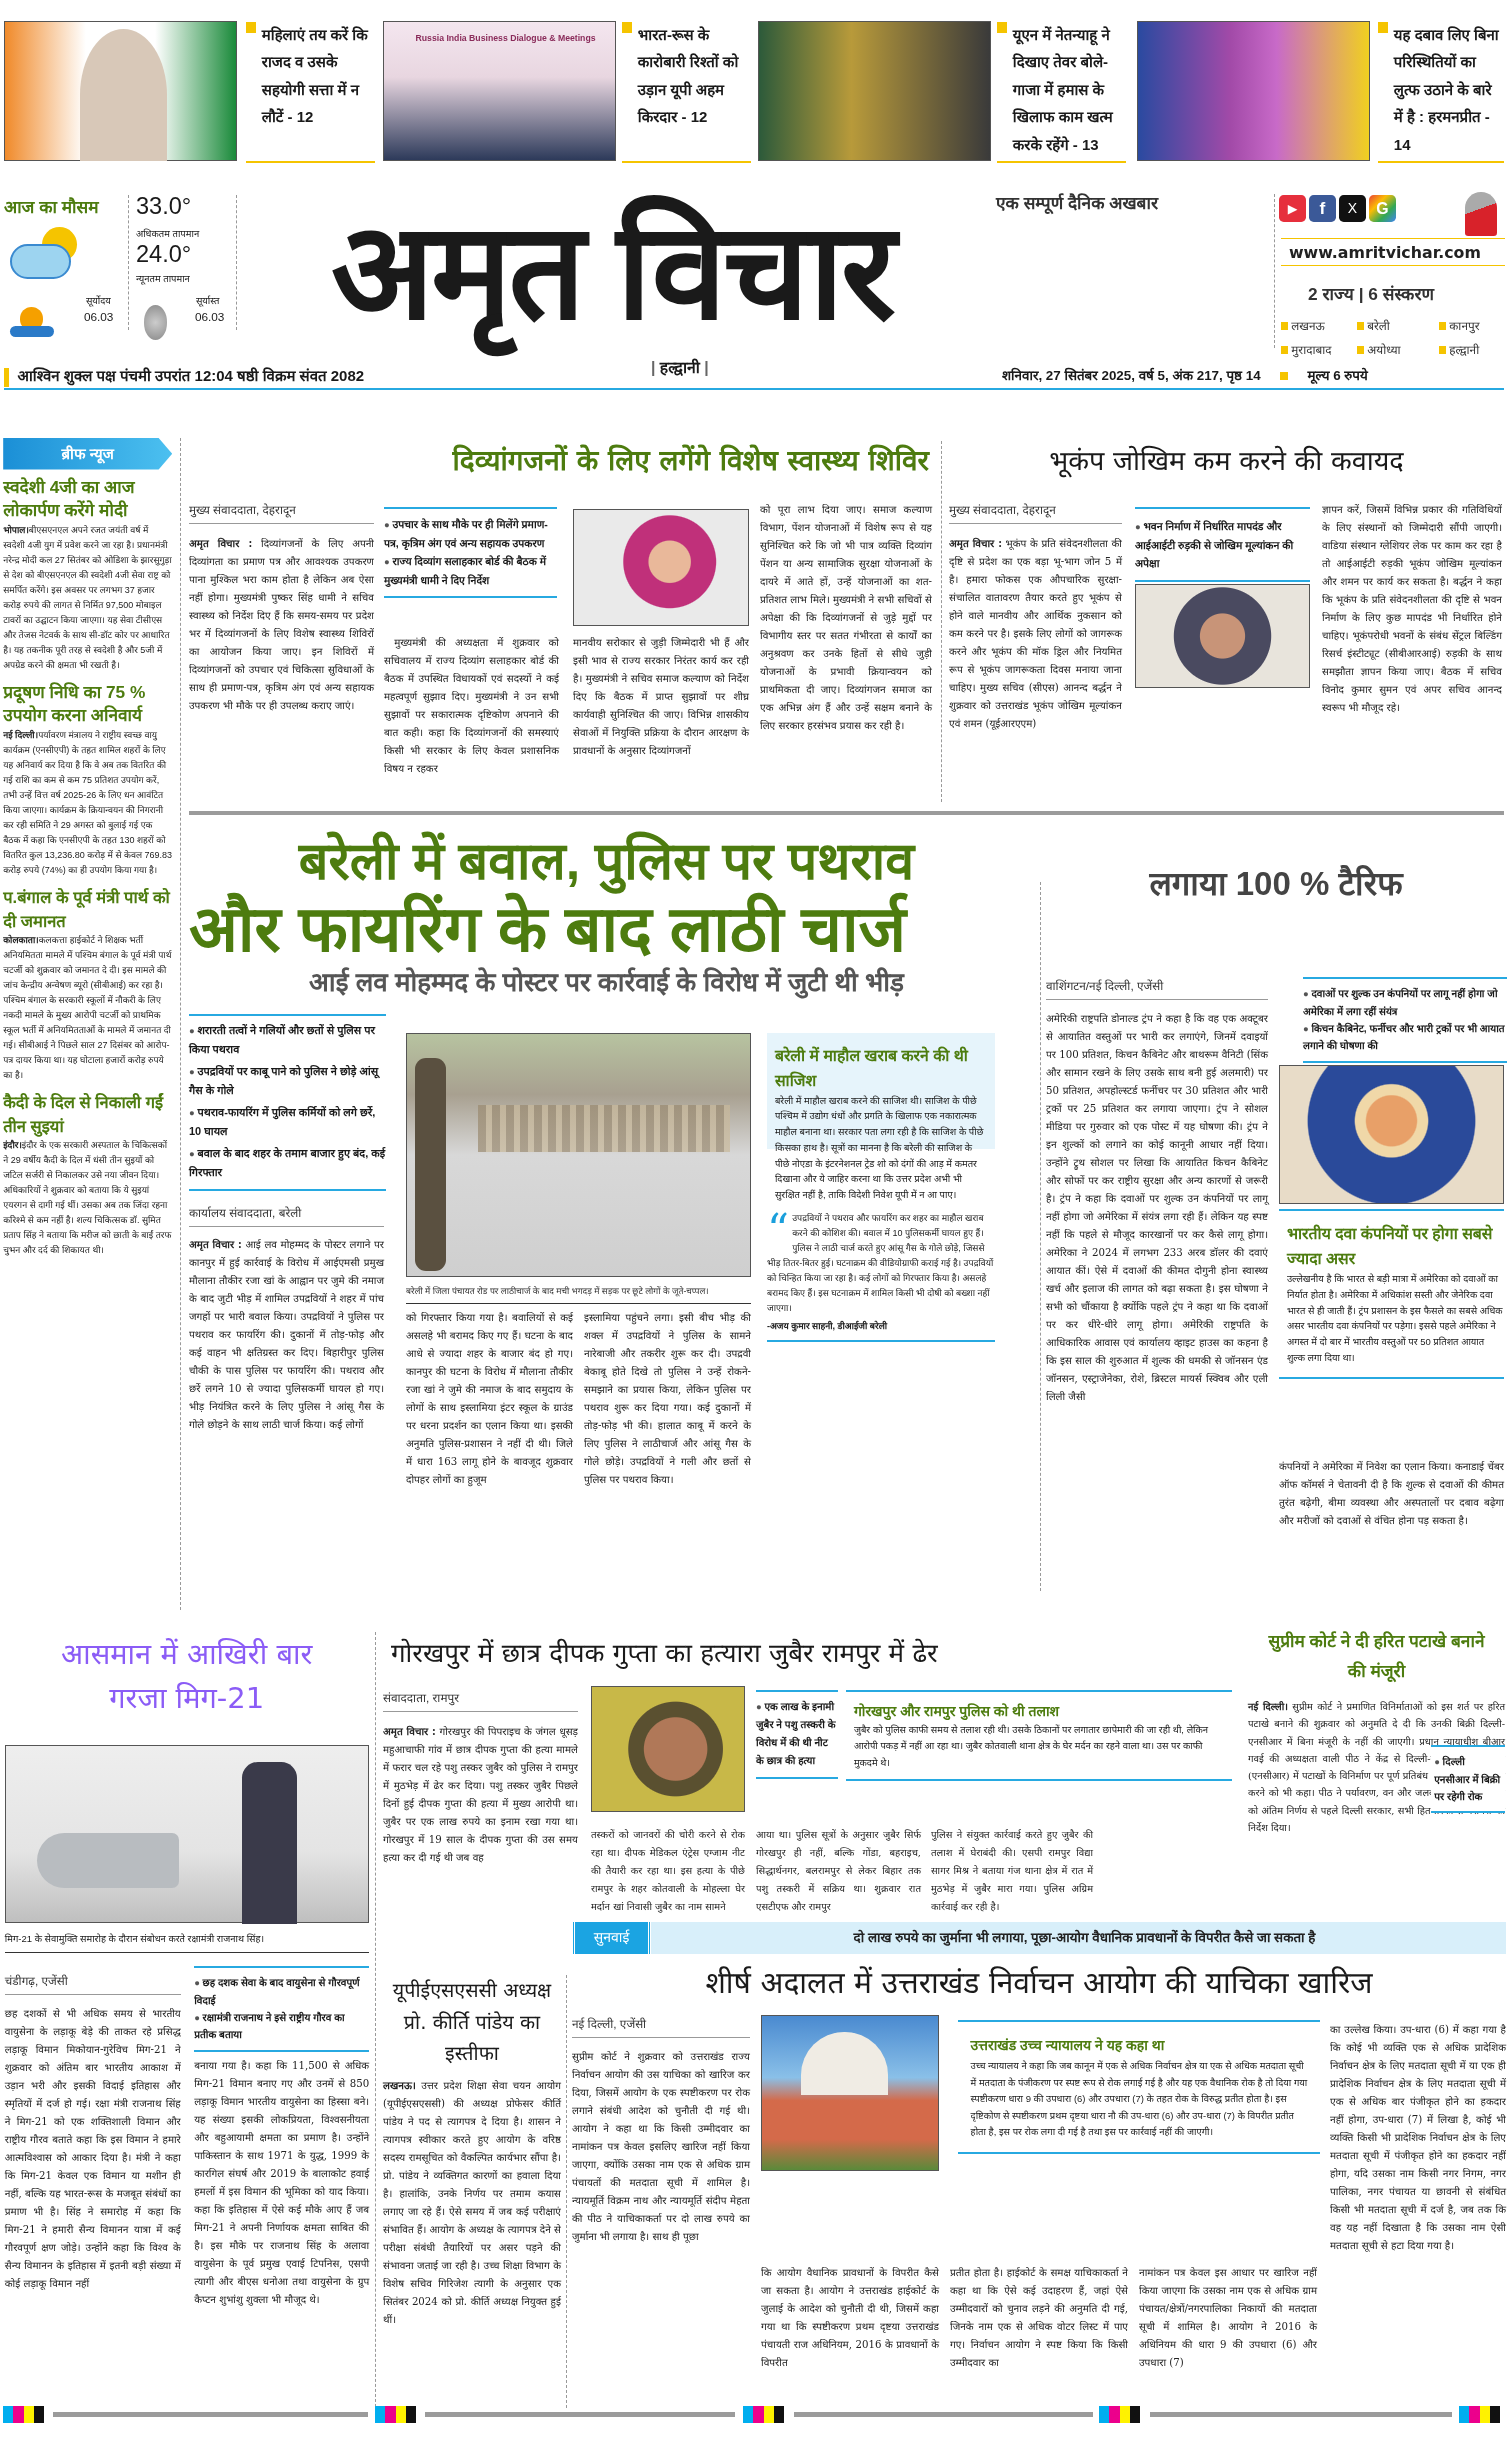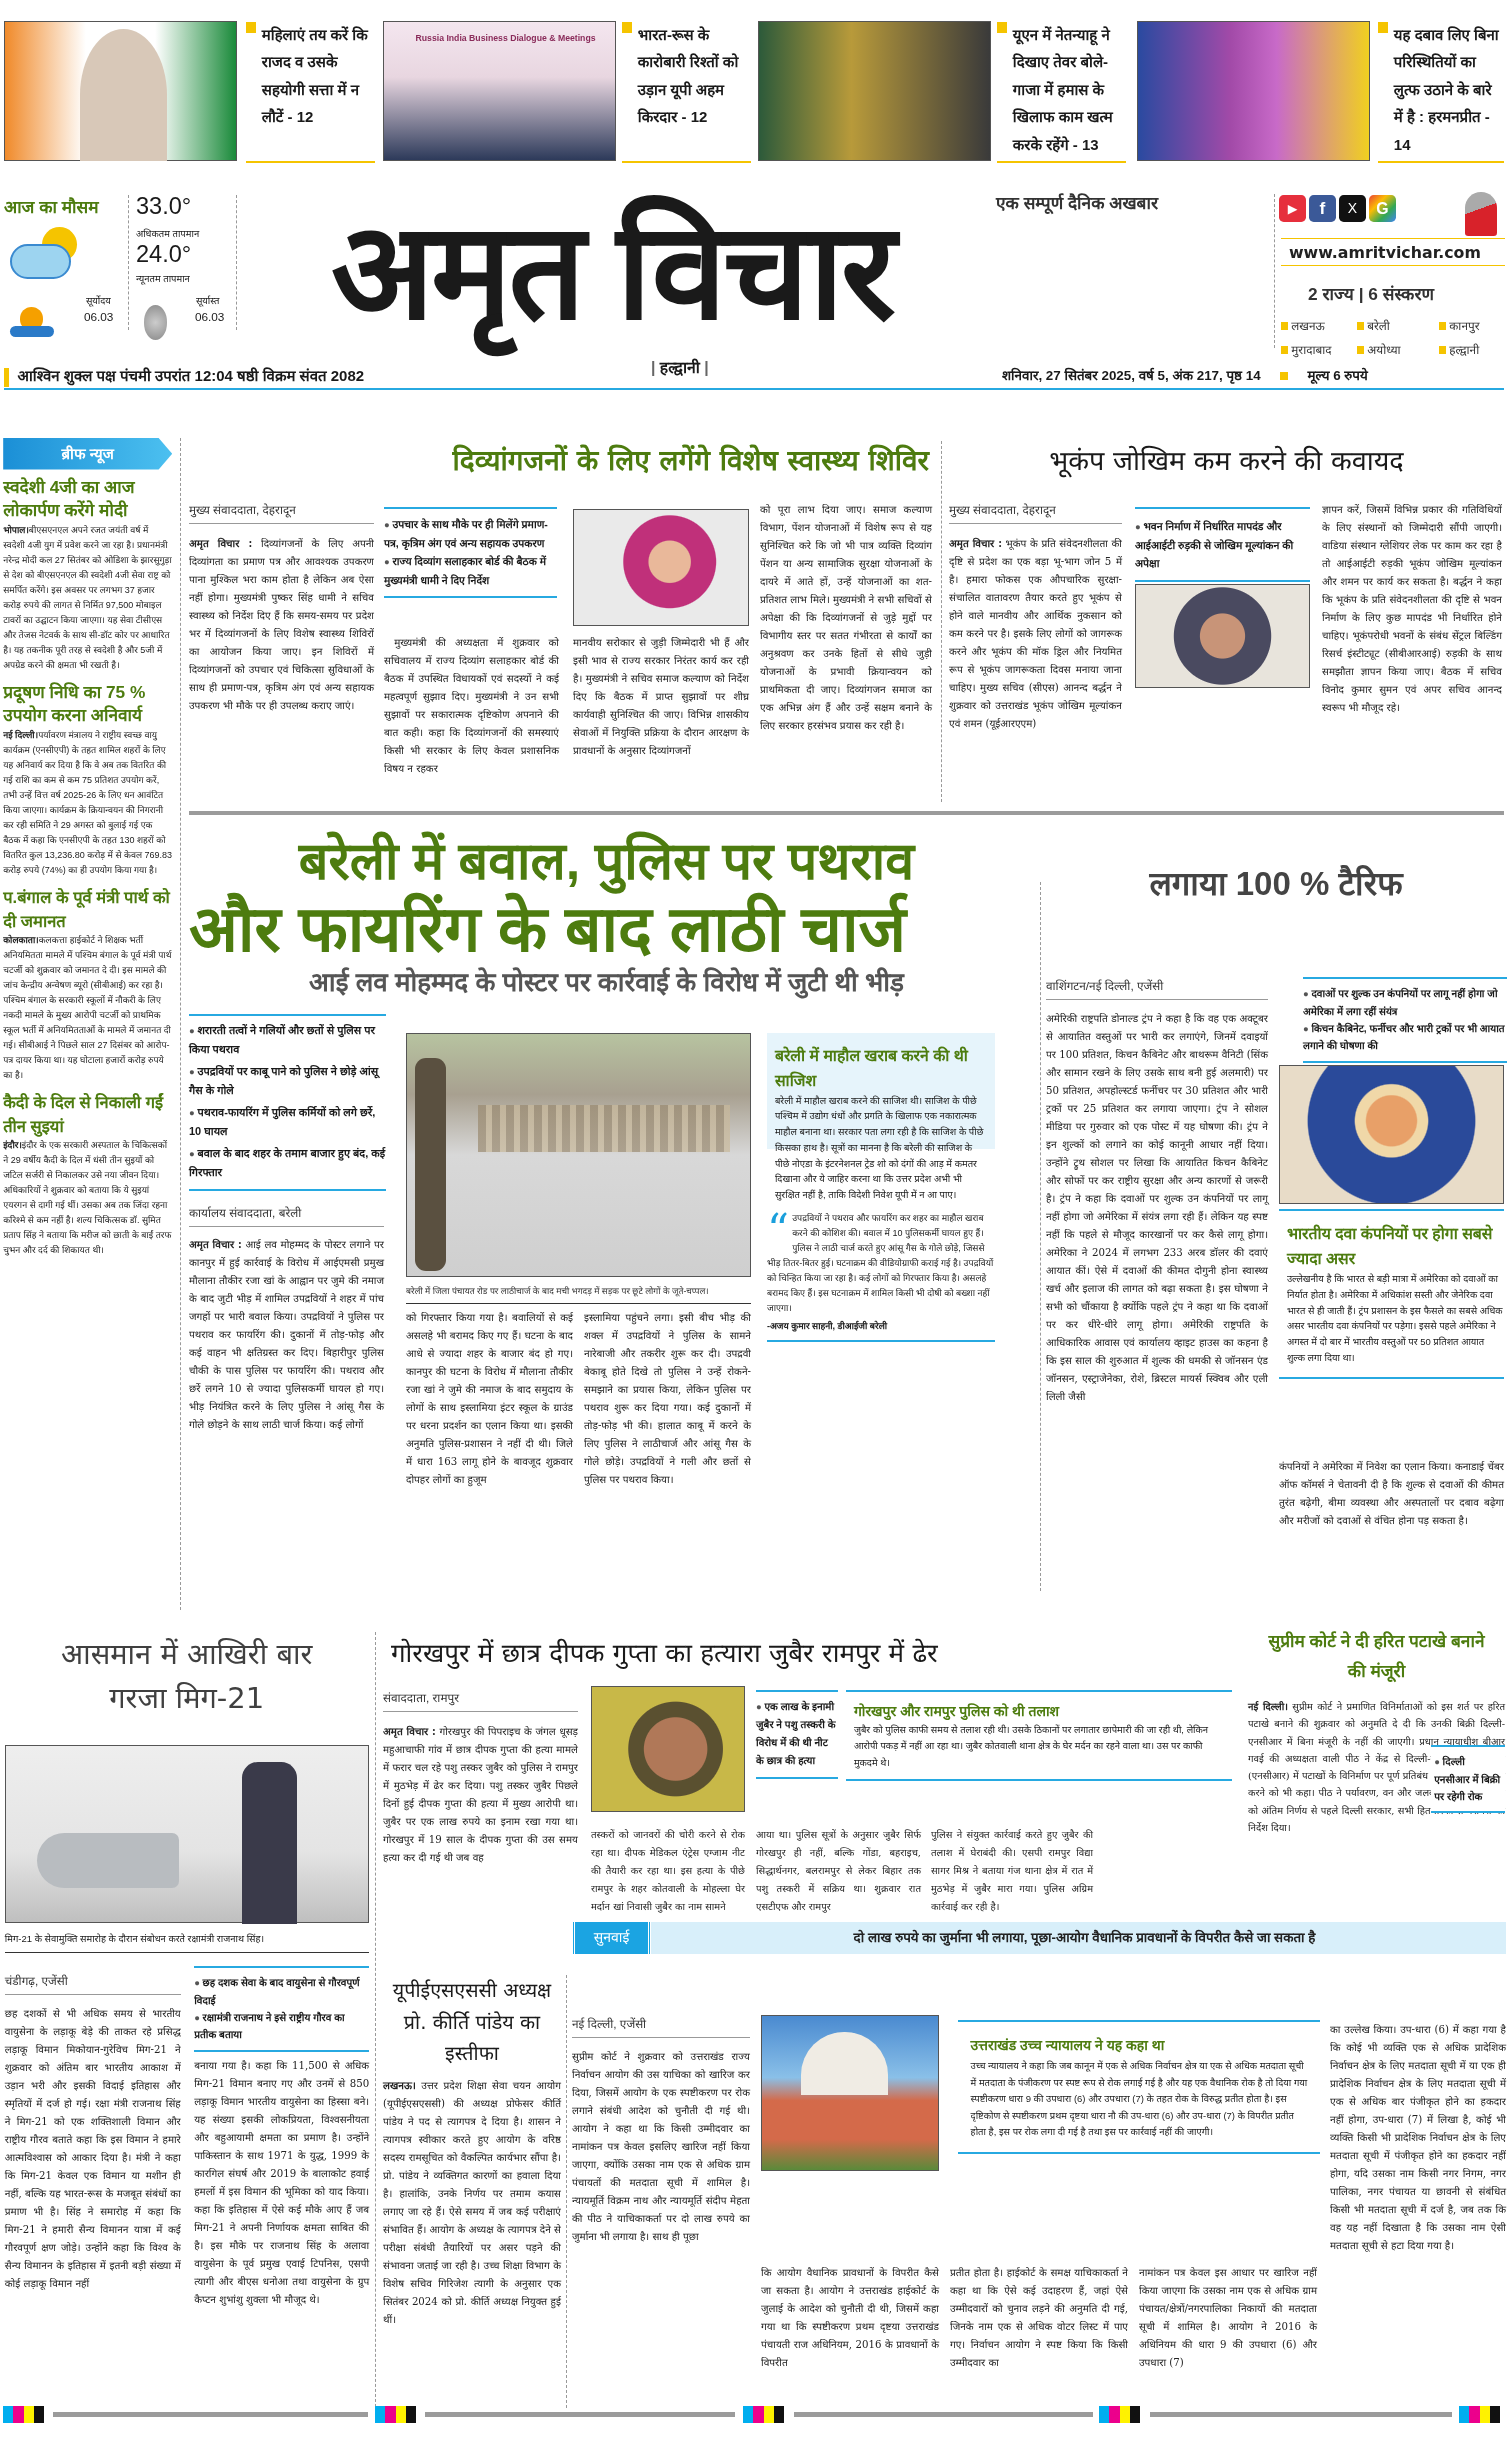--- a/index.html
+++ b/index.html
@@ -226,21 +226,21 @@
     <div class="hl" style="font-size:15.8px;line-height:25px;padding-left:7.9px;">भारतीय दवा कंपनियों पर होगा सबसे ज्यादा असर</div>
     <div class="sans-body" style="font-size:9.5px;line-height:15.8px;padding-left:7.9px;">उल्लेखनीय है कि भारत से बड़ी मात्रा में अमेरिका को दवाओं का निर्यात होता है। अमेरिका में अधिकांश सस्ती और जेनेरिक दवा भारत से ही जाती हैं। ट्रंप प्रशासन के इस फैसले का सबसे अधिक असर भारतीय दवा कंपनियों पर पड़ेगा। इससे पहले अमेरिका ने अगस्त में दो बार में भारतीय वस्तुओं पर 50 प्रतिशत आयात शुल्क लगा दिया था।</div>
     <div style="border-top:2.4px solid #27a9e1;margin-top:11px;"></div>
   </div>
   <div class="abs body-text" style="left:233px;top:599px;width:225px;font-size:10.2px;line-height:18px;">कंपनियों ने अमेरिका में निवेश का एलान किया। कनाडाई चेंबर ऑफ कॉमर्स ने चेतावनी दी है कि शुल्क से दवाओं की कीमत तुरंत बढ़ेगी, बीमा व्यवस्था और अस्पतालों पर दबाव बढ़ेगा और मरीजों को दवाओं से वंचित होना पड़ सकता है।</div>
 </div>
 
 <div class="abs rule-gray" style="left:3.2px;top:1616px;width:1501px;border-top-width:0;"></div>
 
 <div class="abs" style="left:3.2px;top:1632px;width:367px;height:796px;">
-  <div style="font-family:'DejaVu Sans',sans-serif;font-size:29px;line-height:44px;text-align:center;width:367px;padding:0 39px;color:#404040;">आसमान में आखिरी बार गरजा मिग-21</div>
+  <div style="font-family:'DejaVu Sans',sans-serif;font-size:29px;line-height:44px;text-align:center;width:367px;padding:0 39px;color:#8b5cf6;">आसमान में आखिरी बार गरजा मिग-21</div>
   <div class="abs photo" style="left:1.6px;top:113px;width:364px;height:178px;background:linear-gradient(180deg,#eeeeee 0%,#e4e4e4 60%,#bfbfbf 100%);">
     <div class="abs" style="left:31.5px;top:87px;width:142px;height:55px;background:#b8bcc0;border-radius:31.5px 7.9px 7.9px 31.5px;"></div>
     <div class="abs" style="left:236px;top:15.8px;width:55px;height:162px;background:#3a3a4a;border-radius:15.8px 15.8px 0 0;"></div>
   </div>
   <div class="abs" style="left:1.6px;top:298px;width:364px;font-family:'Liberation Sans',sans-serif;font-size:9.5px;line-height:17.3px;border-bottom:1.6px solid #333;padding-bottom:4.7px;">मिग-21 के सेवामुक्ति समारोह के दौरान संबोधन करते रक्षामंत्री राजनाथ सिंह।</div>
   <div class="abs" style="left:1.6px;top:340px;width:176px;">
     <div class="byline">चंडीगढ़, एजेंसी</div>
     <div class="body-text" style="margin-top:9.5px;font-size:10.2px;line-height:18px;">छह दशकों से भी अधिक समय से भारतीय वायुसेना के लड़ाकू बेड़े की ताकत रहे प्रसिद्ध लड़ाकू विमान मिकोयान-गुरेविच मिग-21 ने शुक्रवार को अंतिम बार भारतीय आकाश में उड़ान भरी और इसकी विदाई इतिहास और स्मृतियों में दर्ज हो गई। रक्षा मंत्री राजनाथ सिंह ने मिग-21 को एक शक्तिशाली विमान और राष्ट्रीय गौरव बताते कहा कि इस विमान ने हमारे आत्मविश्वास को आकार दिया है। मंत्री ने कहा कि मिग-21 केवल एक विमान या मशीन ही नहीं, बल्कि यह भारत-रूस के मजबूत संबंधों का प्रमाण भी है। सिंह ने समारोह में कहा कि मिग-21 ने हमारी सैन्य विमानन यात्रा में कई गौरवपूर्ण क्षण जोड़े। उन्होंने कहा कि विश्व के सैन्य विमानन के इतिहास में इतनी बड़ी संख्या में कोई लड़ाकू विमान नहीं</div>
   </div>
   <div class="abs" style="left:191px;top:334px;width:175px;border-top:2.4px solid #27a9e1;border-bottom:2.4px solid #27a9e1;padding:6.3px 0;">
@@ -284,20 +284,21 @@
   <div style="font-family:'DejaVu Sans',sans-serif;font-size:19.7px;line-height:31.5px;text-align:center;color:#1a1a1a;">यूपीईएसएससी अध्यक्ष प्रो. कीर्ति पांडेय का इस्तीफा</div>
   <div class="body-text" style="margin-top:6.3px;font-size:10.2px;line-height:18px;"><b>लखनऊ।</b> <span>उत्तर प्रदेश शिक्षा सेवा चयन आयोग (यूपीईएसएससी) की अध्यक्ष प्रोफेसर कीर्ति पांडेय ने पद से त्यागपत्र दे दिया है। शासन ने त्यागपत्र स्वीकार करते हुए आयोग के वरिष्ठ सदस्य रामसूचित को वैकल्पित कार्यभार सौंपा है। प्रो. पांडेय ने व्यक्तिगत कारणों का हवाला दिया है। हालांकि, उनके निर्णय पर तमाम कयास लगाए जा रहे हैं। ऐसे समय में जब कई परीक्षाएं संभावित हैं। आयोग के अध्यक्ष के त्यागपत्र देने से परीक्षा संबंधी तैयारियों पर असर पड़ने की संभावना जताई जा रही है। उच्च शिक्षा विभाग के विशेष सचिव गिरिजेश त्यागी के अनुसार एक सितंबर 2024 को प्रो. कीर्ति अध्यक्ष नियुक्त हुई थीं।</span></div>
 </div>
 <div class="abs dash-v" style="left:566px;top:1975px;height:433px;"></div>
 
 <div class="abs" style="left:572px;top:1922px;width:934px;height:496px;">
   <div class="abs" style="left:0;top:0;width:934px;height:31.5px;background:#d8effa;">
     <div class="abs" style="left:0;top:0;width:79px;height:31.5px;background:#1ba4e2;color:#fff;font-family:'Liberation Sans',sans-serif;font-size:14px;line-height:31.5px;text-align:center;border-left:3.2px double #fff;border-right:3.2px double #fff;">सुनवाई</div>
     <div class="abs" style="left:95px;top:0;width:835px;height:31.5px;line-height:31.5px;font-family:'Liberation Sans',sans-serif;font-weight:700;font-size:13.4px;text-align:center;color:#222;">दो लाख रुपये का जुर्माना भी लगाया, पूछा-आयोग वैधानिक प्रावधानों के विपरीत कैसे जा सकता है</div>
   </div>
+  <div class="abs" style="left:0;top:36px;width:934px;font-family:'DejaVu Sans',sans-serif;font-size:30px;line-height:50px;text-align:center;color:#1a1a1a;">शीर्ष अदालत में उत्तराखंड निर्वाचन आयोग की याचिका खारिज</div>
   <div class="abs" style="left:0;top:93px;width:178px;">
     <div class="byline">नई दिल्ली, एजेंसी</div>
     <div class="body-text" style="margin-top:9.5px;font-size:10.2px;line-height:18px;">सुप्रीम कोर्ट ने शुक्रवार को उत्तराखंड राज्य निर्वाचन आयोग की उस याचिका को खारिज कर दिया, जिसमें आयोग के एक स्पष्टीकरण पर रोक लगाने संबंधी आदेश को चुनौती दी गई थी। आयोग ने कहा था कि किसी उम्मीदवार का नामांकन पत्र केवल इसलिए खारिज नहीं किया जाएगा, क्योंकि उसका नाम एक से अधिक ग्राम पंचायतों की मतदाता सूची में शामिल है। न्यायमूर्ति विक्रम नाथ और न्यायमूर्ति संदीप मेहता की पीठ ने याचिकाकर्ता पर दो लाख रुपये का जुर्माना भी लगाया है। साथ ही पूछा</div>
   </div>
   <div class="abs photo" style="left:189px;top:93px;width:178px;height:156px;background:linear-gradient(180deg,#4a8ad0 0%,#8ac0e8 40%,#d46a4a 55%,#d46a4a 80%,#5a8a3a 100%);">
     <div class="abs" style="left:39px;top:15.8px;width:87px;height:63px;background:#f0ece4;border-radius:43px 43px 0 0;"></div>
   </div>
   <div class="abs" style="left:386px;top:98px;width:362px;border-top:2.4px solid #27a9e1;border-bottom:2.4px solid #27a9e1;padding:11px 12.6px;">
     <div class="hl" style="font-size:14px;line-height:25px;">उत्तराखंड उच्च न्यायालय ने यह कहा था</div>
     <div class="sans-body" style="font-size:9.5px;line-height:16.5px;">उच्च न्यायालय ने कहा कि जब कानून में एक से अधिक निर्वाचन क्षेत्र या एक से अधिक मतदाता सूची में मतदाता के पंजीकरण पर स्पष्ट रूप से रोक लगाई गई है और यह एक वैधानिक रोक है तो दिया गया स्पष्टीकरण धारा 9 की उपधारा (6) और उपधारा (7) के तहत रोक के विरुद्ध प्रतीत होता है। इस दृष्टिकोण से स्पष्टीकरण प्रथम दृष्टया धारा नौ की उप-धारा (6) और उप-धारा (7) के विपरीत प्रतीत होता है, इस पर रोक लगा दी गई है तथा इस पर कार्रवाई नहीं की जाएगी।</div>

